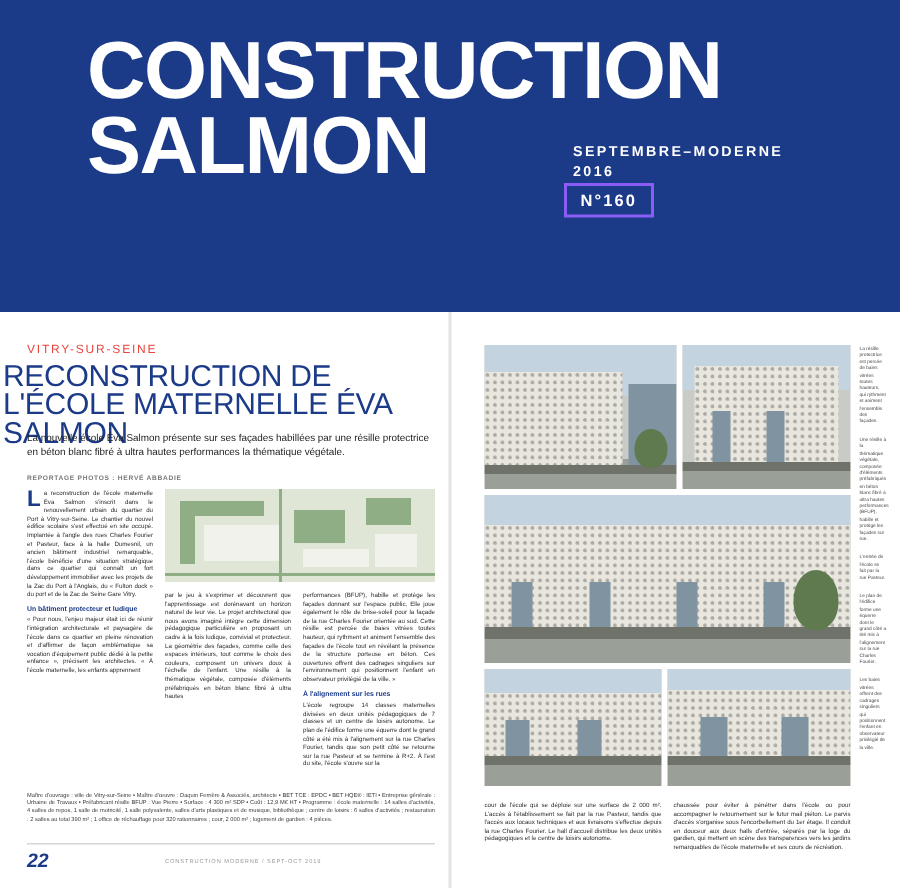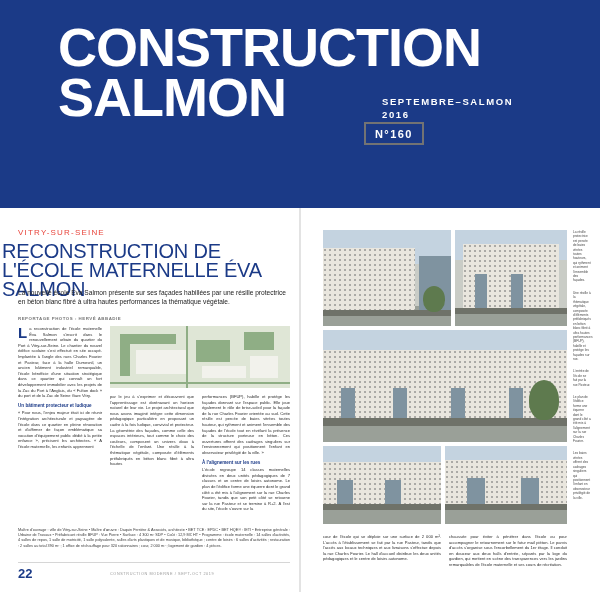--- a/index.html
+++ b/index.html
@@ -39,22 +39,22 @@
     position: absolute;
     left: 382px; top: 95px;
     color: #ffffff;
     font-size: 9.5px;
     letter-spacing: 1.6px;
     font-weight: bold;
     line-height: 13px;
   }
   .mast-issue {
     position: absolute;
-    left: 364px; top: 122px;
-    border: 2px solid #737373;
+    left: 376px; top: 122px;
+    border: 2px solid #8b5cf6;
     color: #ffffff;
     background: transparent;
     font-size: 11px;
     font-weight: bold;
     letter-spacing: 1.4px;
     padding: 4px 9px 3px 9px;
   }
 
   
   .spread {
@@ -127,21 +127,21 @@
   .credits {
     position: absolute; left: 18px; top: 320px; width: 272px;
     font-size: 3.8px; line-height: 5.2px; color: #3a3a3a; text-align: justify;
   }
 
   .footer-left {
     position: absolute; left: 0; top: 352px; width: 299px; height: 32px;
   }
   .folio-l {
     position: absolute; left: 18px; top: 6px;
-    color: #1b3a87; font-size: 13px; font-weight: bold;
+    color: #1b3a87; font-size: 13px; font-weight: bold; font-style: italic;
   }
   .footer-rule {
     position: absolute; left: 18px; top: 2px; width: 272px; height: 1px; background: #d6d6d6;
   }
   .footer-label-l {
     position: absolute; left: 110px; top: 12px;
     color: #9a9a9a; font-size: 3.8px; letter-spacing: 0.6px;
   }
 
   
@@ -180,21 +180,21 @@
 <body>
 
 <div class="page">
 
   <div class="masthead">
     <div class="mast-title">
       <span>CONSTRUCTION</span>
       <span class="l2">SALMON</span>
     </div>
     <div class="mast-date">
-      <div>SEPTEMBRE–SALMON</div>
+      <div>SEPTEMBRE–MODERNE</div>
       <div>2016</div>
     </div>
     <div class="mast-issue">N°160</div>
   </div>
 
   <div class="spread">
     <div class="gutter"></div>
 
     <div class="left-page">
       <div class="kicker">VITRY-SUR-SEINE</div>

